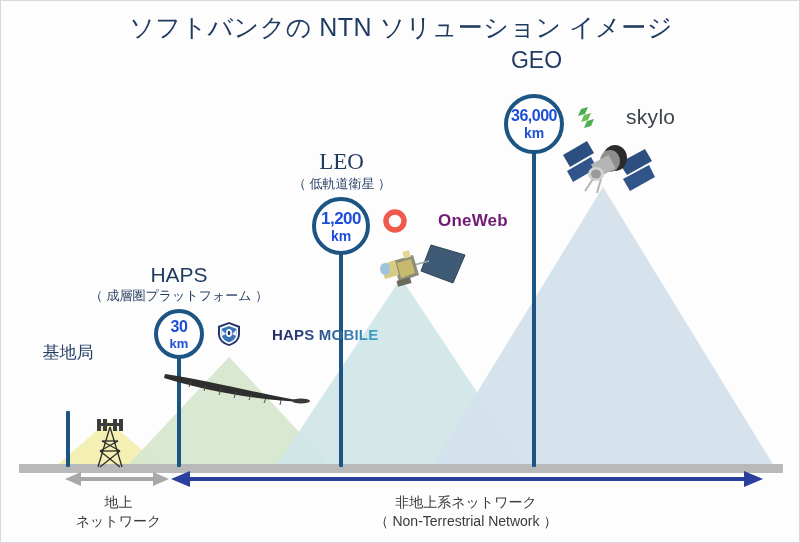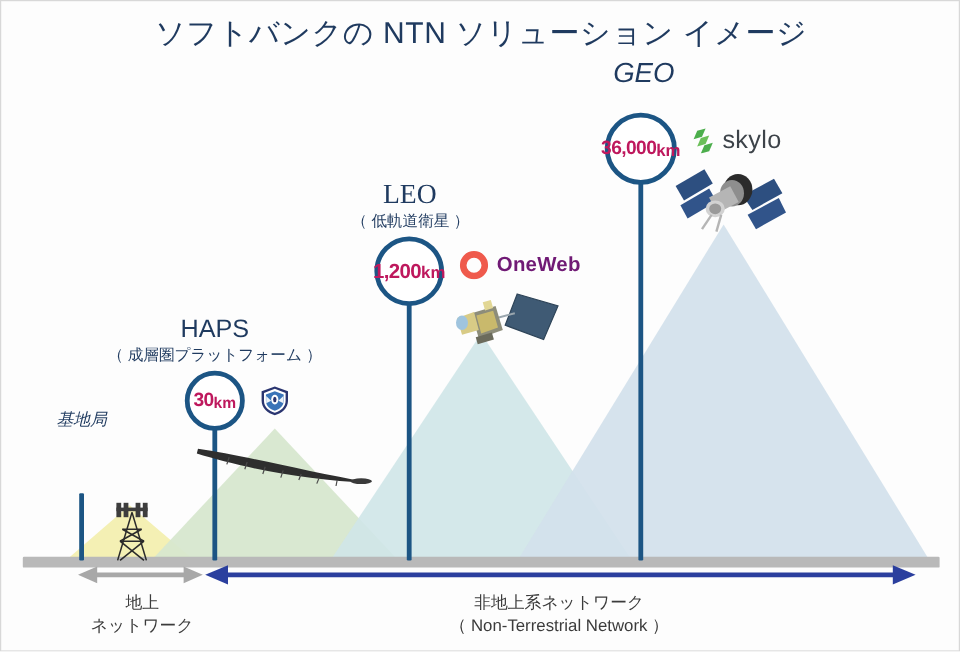--- a/index.html
+++ b/index.html
@@ -37,41 +37,41 @@
   }
 
   
   .pole{width:4px;background:#1c5584;border-radius:1px;}
 
   
   .badge{
     border:4px solid #1c5584;
     border-radius:50%;
     background:#ffffff;
-    display:flex;flex-direction:row;
+    display:flex;flex-direction:column;
     align-items:center;justify-content:center;
-    color:#be185d;
+    color:#1d4ed8;
     line-height:1.0;
     box-sizing:border-box;
   }
   .badge .v{font-weight:700;letter-spacing:-0.5px;}
   .badge .u{font-weight:700;}
 
   
   .tier-name{
     text-align:center;color:#1f3a5f;font-weight:400;
     white-space:nowrap;
   }
   .tier-sub{
     text-align:center;color:#1f3a5f;font-weight:400;
     white-space:nowrap;
   }
 
   
-  .brand{display:flex;align-items:center;white-space:nowrap;}
+  .brand{display:flex;align-items:center;white-space:nowrap;gap:24px;}
   .brand-text{font-weight:700;}
   #skylo-text{
     font-size:21px;color:#3d4349;font-weight:400;letter-spacing:.3px;
   }
   #oneweb-text{
     font-size:17px;color:#701a75;font-weight:700;letter-spacing:.2px;
   }
   #hapsmobile-text{
     font-size:15px;font-weight:700;letter-spacing:.2px;
     background:linear-gradient(90deg,#232a63 0%,#2b4f8e 45%,#3aa6c8 100%);
@@ -121,39 +121,40 @@
       <rect x="30" y="2" width="4" height="12"></rect>
       <rect x="8" y="6" width="26" height="3"></rect>
     </g>
   </svg>
 
   <div class="abs pole" style="left:65px;top:410px;height:56px;"></div>
   <div class="abs pole" style="left:176px;top:350px;height:116px;"></div>
   <div class="abs pole" style="left:338px;top:242px;height:224px;"></div>
   <div class="abs pole" style="left:531px;top:140px;height:326px;"></div>
 
-  <div class="abs tier-name" style="left:7px;top:340px;width:120px;font-size:14px;font-style:italic;">基地局</div>
+  <div class="abs tier-name" style="left:7px;top:340px;width:120px;font-size:17px;">基地局</div>
 
   <div class="abs tier-sub" style="left:78px;top:286px;width:200px;font-size:13px;">（ 成層圏プラットフォーム ）</div>
   <div class="abs tier-name" style="left:118px;top:262px;width:120px;font-size:21px;">HAPS</div>
   <div class="abs badge" style="left:153px;top:308px;width:50px;height:50px;">
     <span class="v" style="font-size:16px;">30</span>
     <span class="u" style="font-size:13px;margin-top:2px;">km</span>
   </div>
 
   <div class="abs brand" style="left:215px;top:320px;">
     <svg style="width:26px;height:26px;margin-right:6px;" viewBox="0 0 26 26">
       <path d="M13 1 L24 5 V13 C24 19 19 23.5 13 25 C7 23.5 2 19 2 13 V5 Z" fill="#2a3570"></path>
       <path d="M13 3 L22 6.4 V13 C22 18 18 21.7 13 23 C8 21.7 4 18 4 13 V6.4 Z" fill="#ffffff"></path>
       <path d="M13 5 L20.4 7.7 V13 C20.4 17 17.2 20.2 13 21.3 C8.8 20.2 5.6 17 5.6 13 V7.7 Z" fill="#3a74b8"></path>
       <ellipse cx="13" cy="12" rx="3" ry="4" fill="#ffffff"></ellipse>
       <ellipse cx="13" cy="12" rx="1.4" ry="2.3" fill="#2a3570"></ellipse>
       <path d="M5.8 9 L10 13 L5.8 15 Z" fill="#ffffff" opacity="0.9"></path>
       <path d="M20.2 9 L16 13 L20.2 15 Z" fill="#ffffff" opacity="0.9"></path>
     </svg>
+    <span id="hapsmobile-text" class="brand-text">HAPS MOBILE</span>
   </div>
 
   <svg class="abs" style="left:160px;top:368px;width:150px;height:40px;" viewBox="0 0 150 40">
     <path d="M4 5 C40 10 95 24 146 33 C96 32 38 20 3 9 Z" fill="#2e2e2e"></path>
     <g stroke="#4a4a4a" stroke-width="1">
       <line x1="30" y1="12" x2="28" y2="18"></line>
       <line x1="45" y1="16" x2="43" y2="22"></line>
       <line x1="60" y1="20" x2="58" y2="26"></line>
       <line x1="75" y1="23" x2="73" y2="29"></line>
       <line x1="90" y1="26" x2="88" y2="31"></line>
@@ -182,21 +183,21 @@
     <polygon points="62,6 96,16 84,44 52,32" fill="none" stroke="#2e4458" stroke-width="1"></polygon>
     <line x1="45" y1="26" x2="60" y2="22" stroke="#9aa6ae" stroke-width="1.6"></line>
     <polygon points="24,22 44,16 50,36 30,43" fill="#8d8d7a"></polygon>
     <polygon points="28,24 42,20 46,34 32,39" fill="#c9b96c"></polygon>
     <polygon points="12,26 26,21 30,36 16,40" fill="#d8cb86"></polygon>
     <ellipse cx="16" cy="30" rx="5" ry="6" fill="#9fc4de"></ellipse>
     <rect x="34" y="12" width="7" height="7" fill="#e2d795" transform="rotate(-16 37 15)"></rect>
     <rect x="28" y="40" width="14" height="6" fill="#6b6b5c" transform="rotate(-16 35 43)"></rect>
   </svg>
 
-  <div class="abs tier-name" style="left:478px;top:46px;width:115px;font-size:23px;font-style:italic;">GEO</div>
+  <div class="abs tier-name" style="left:478px;top:46px;width:115px;font-size:23px;">GEO</div>
   <div class="abs badge" style="left:503px;top:93px;width:60px;height:60px;">
     <span class="v" style="font-size:16px;">36,000</span>
     <span class="u" style="font-size:14px;margin-top:2px;">km</span>
   </div>
 
   <div class="abs brand" style="left:576px;top:104px;">
     <svg style="width:20px;height:22px;margin-right:5px;" viewBox="0 0 20 22">
       <path d="M4 3 L11 1 L8 8 L1 10 Z" fill="#4cae4c"></path>
       <path d="M7 9 L14 7 L11 14 L4 16 Z" fill="#6bbf59"></path>
       <path d="M10 15 L17 13 L14 20 L7 22 Z" fill="#4cae4c"></path>

